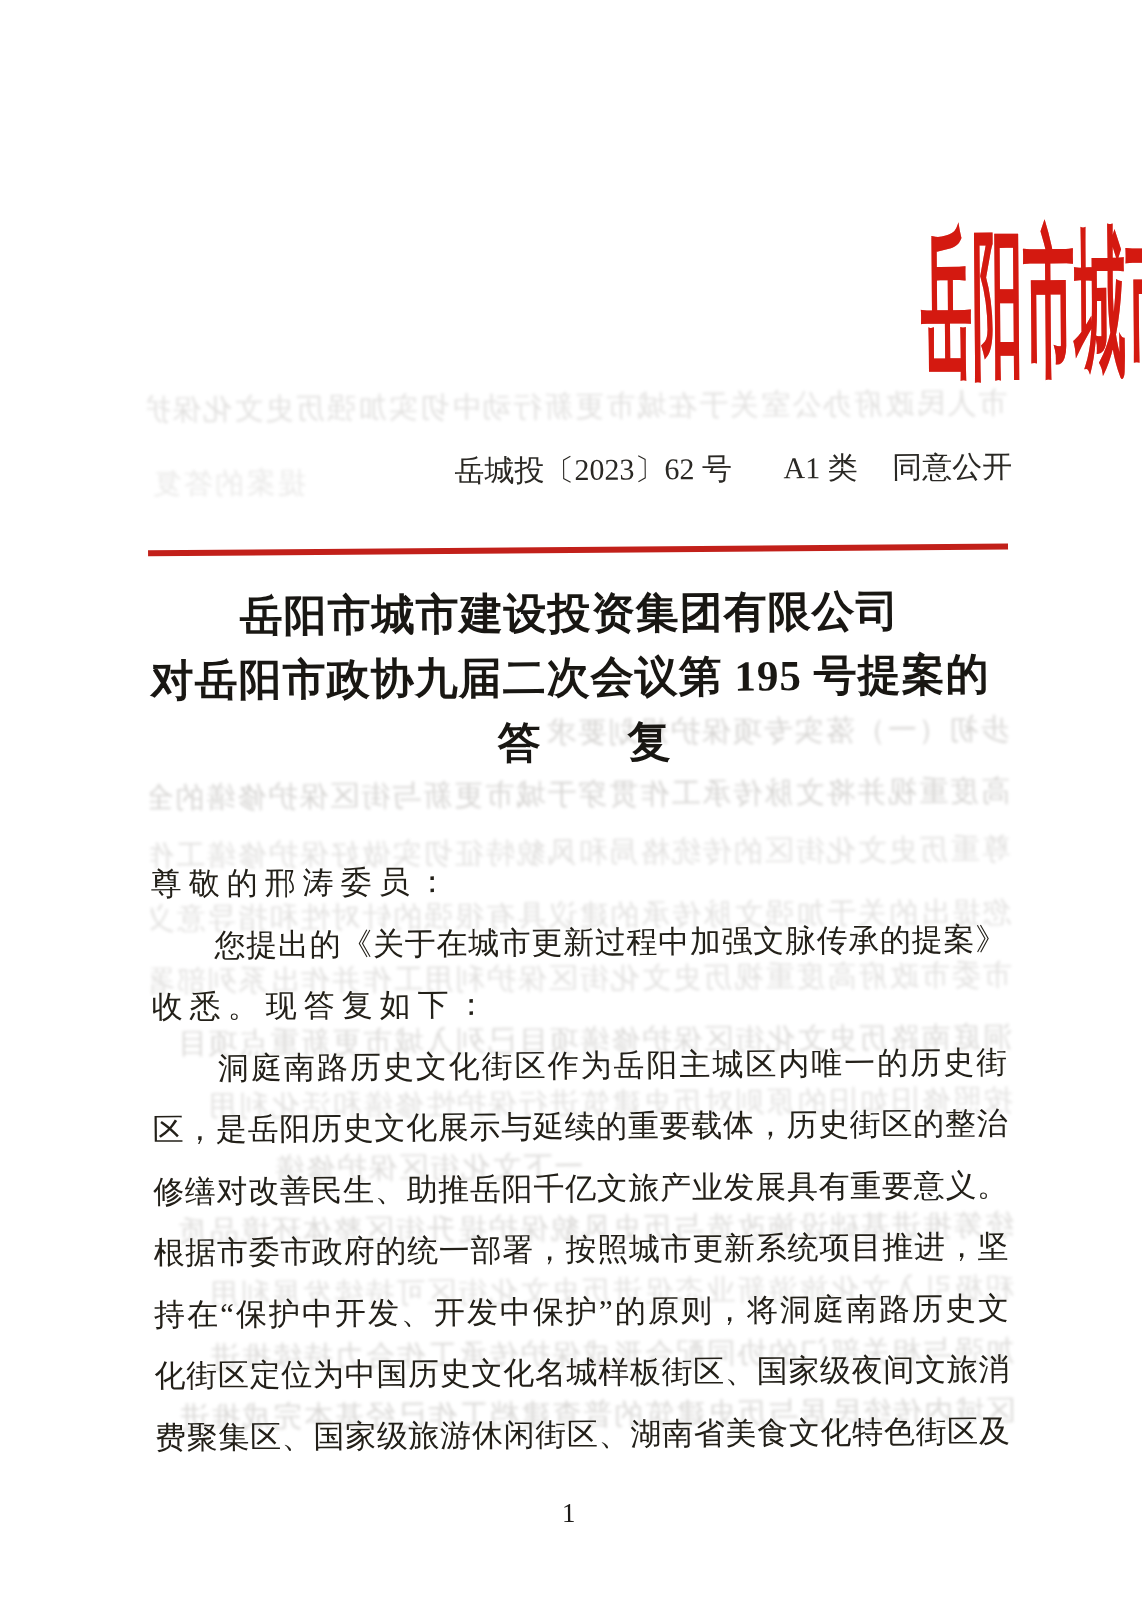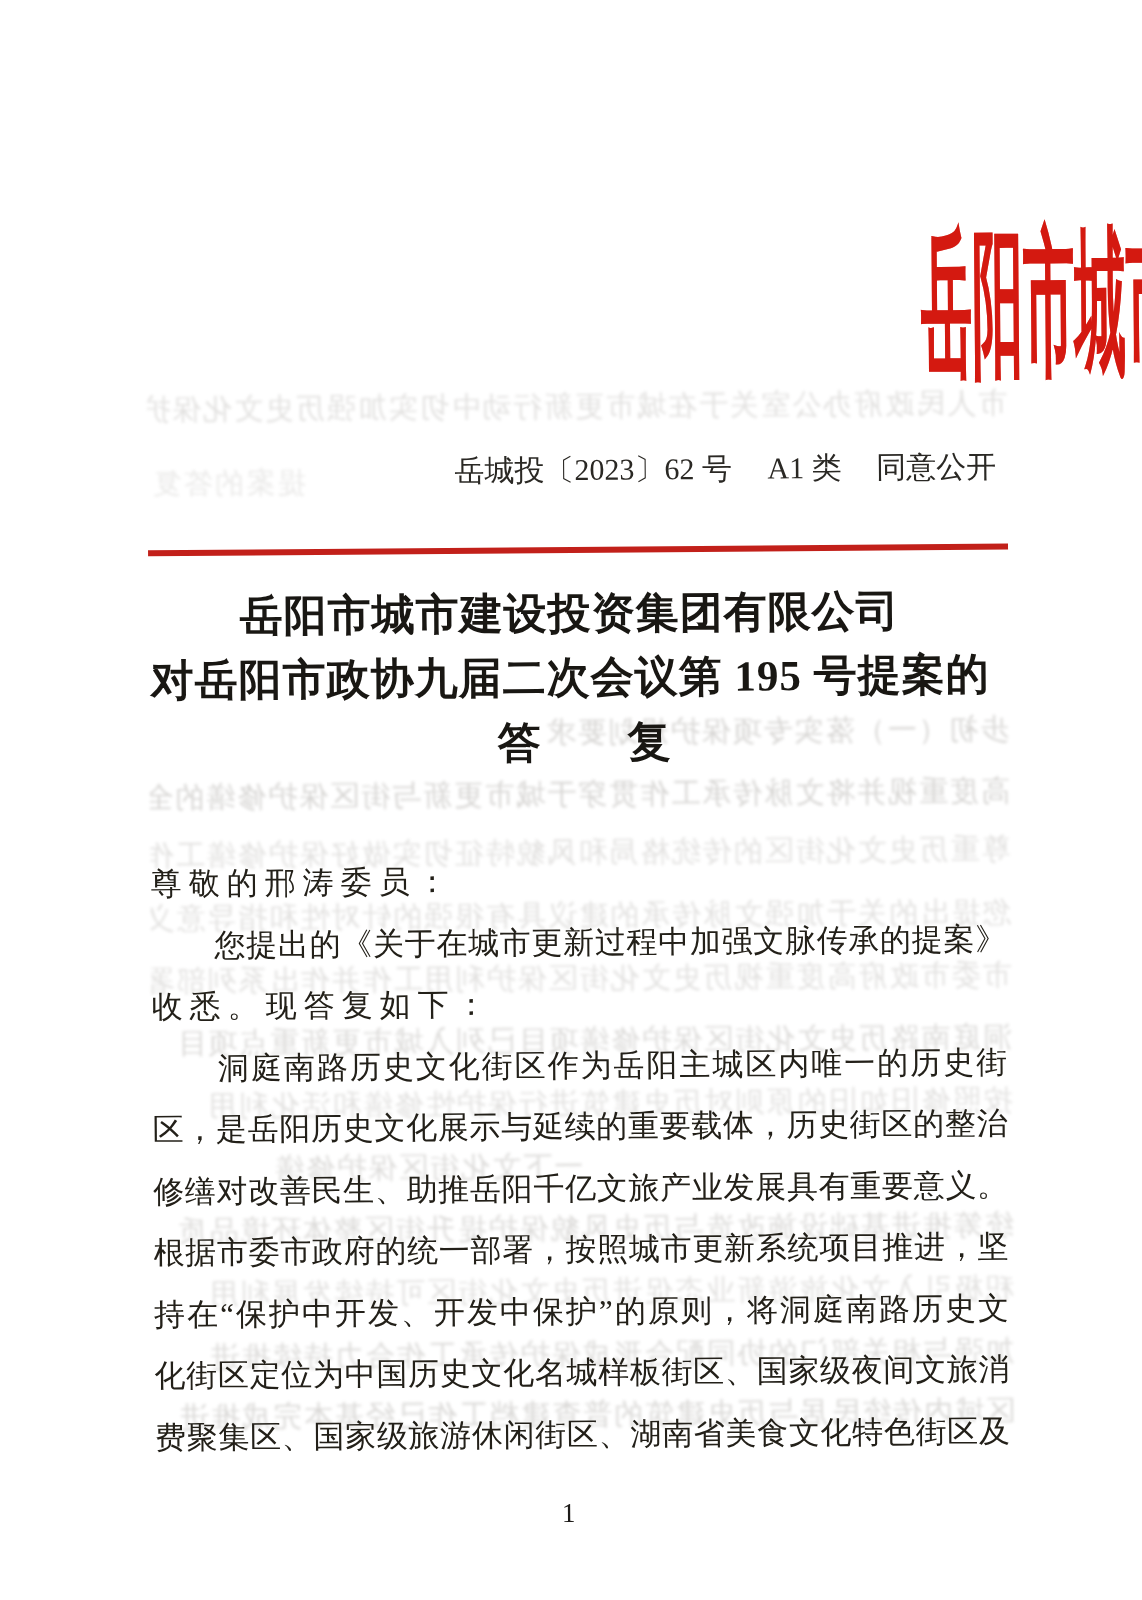--- a/index.html
+++ b/index.html
@@ -60,21 +60,21 @@
     transform-origin:50% 50%;
     text-shadow:0 0 1px rgba(212,25,16,.55);
   }
   
   .doc-meta{
     position:absolute;top:449px;left:457px;
     font-size:30px;line-height:42px;
     white-space:nowrap;
     color:#2a2824;
   }
-  .doc-meta .cls{margin-left:28px;}
+  .doc-meta .cls{margin-left:44px;}
   .doc-meta .pub{margin-left:27px;}
   
   .red-rule{
     position:absolute;top:547px;left:150px;
     width:860px;height:6px;
     background:#c2201a;
   }
   
   .doc-title{
     position:absolute;top:582px;left:0;width:100%;

